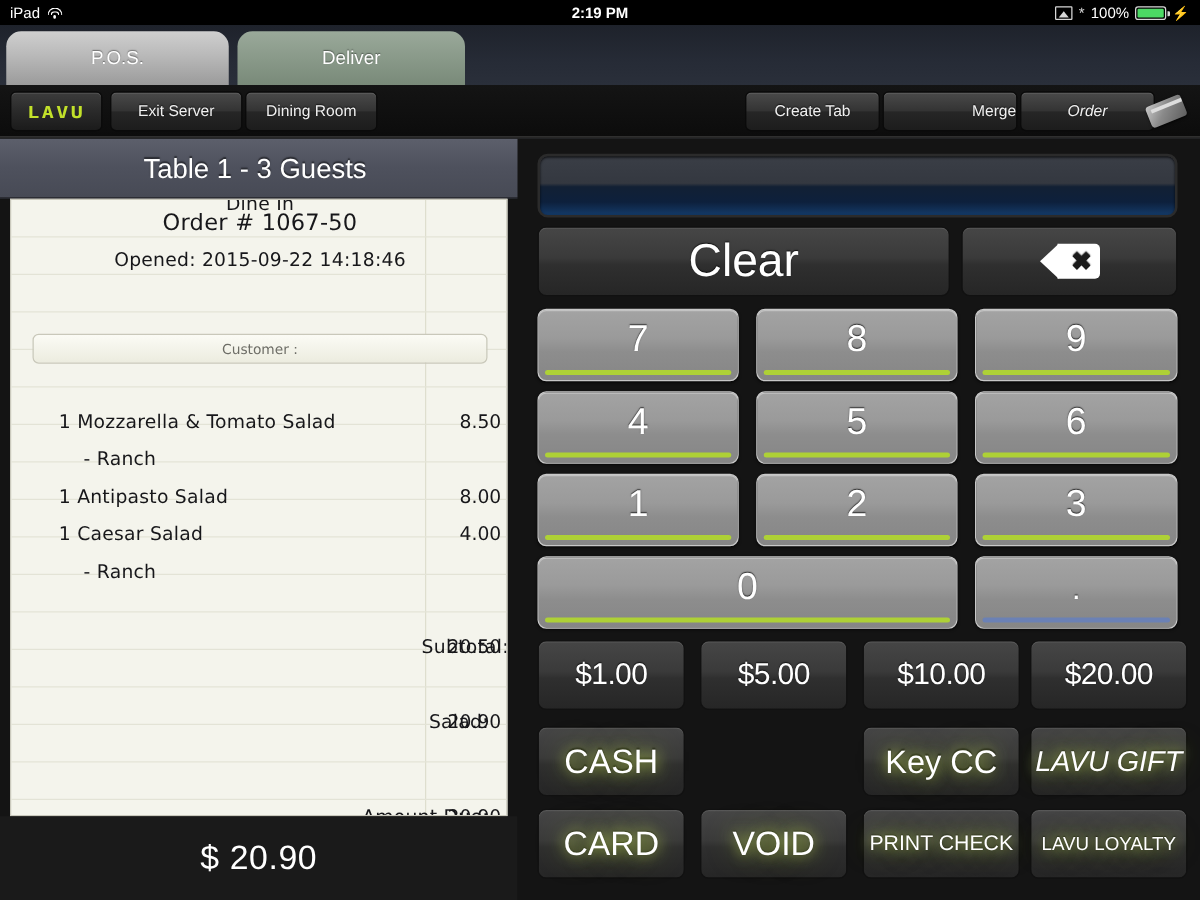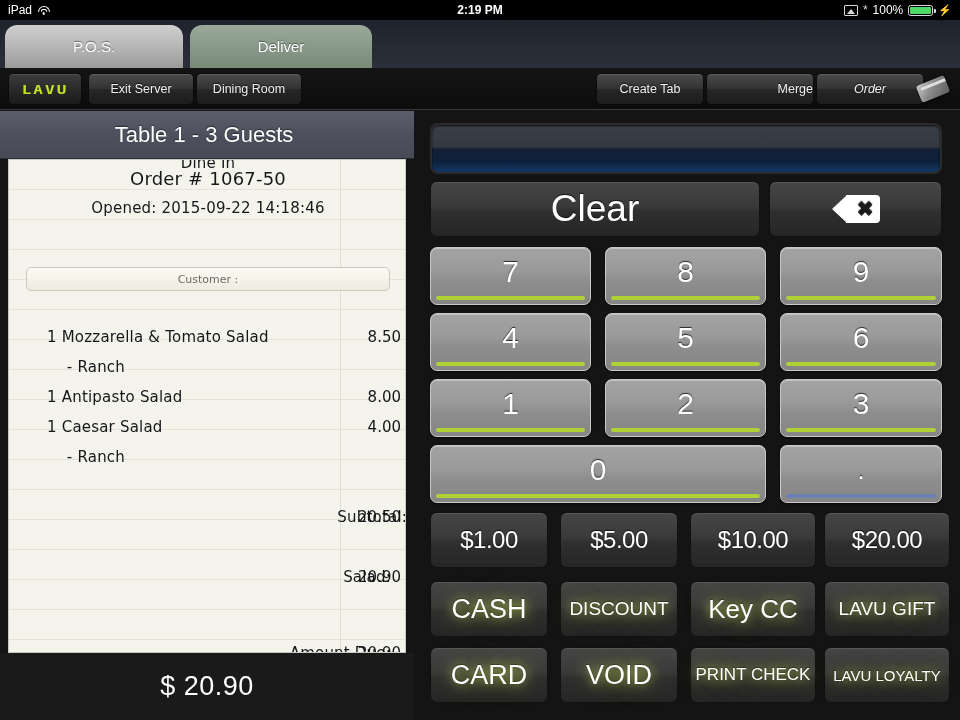--- a/index.html
+++ b/index.html
@@ -322,27 +322,24 @@
     <div class="kbtn dark denom" style="left:276px;top:401px;width:126px;height:56px;">
       <span>$10.00</span>
       </div>
     <div class="kbtn dark denom" style="left:410px;top:401px;width:126px;height:56px;">
       <span>$20.00</span>
       </div>
 
     <div class="kbtn dark act" style="left:16px;top:470px;width:118px;height:56px;font-size:27px;">
       <span class="glow">CASH</span>
       </div>
-    <div class="kbtn dark act" style="left:146px;top:470px;width:118px;height:56px;font-size:19px;">
-      <span class="glow">DISCOUNT</span>
-      </div>
     <div class="kbtn dark act" style="left:276px;top:470px;width:126px;height:56px;font-size:26px;">
       <span class="glow">Key CC</span>
       </div>
-    <div class="kbtn dark act" style="left:410px;top:470px;width:126px;height:56px;font-size:19px;">
+    <div class="kbtn dark act" style="left:410px;top:470px;width:126px;height:56px;font-size:23px;font-style:italic;">
       <span class="glow">LAVU GIFT</span>
       </div>
 
     <div class="kbtn dark act" style="left:16px;top:536px;width:118px;height:56px;font-size:27px;">
       <span class="glow">CARD</span>
       </div>
     <div class="kbtn dark act" style="left:146px;top:536px;width:118px;height:56px;font-size:27px;">
       <span class="glow">VOID</span>
       </div>
     <div class="kbtn dark act" style="left:276px;top:536px;width:126px;height:56px;font-size:17px;">

